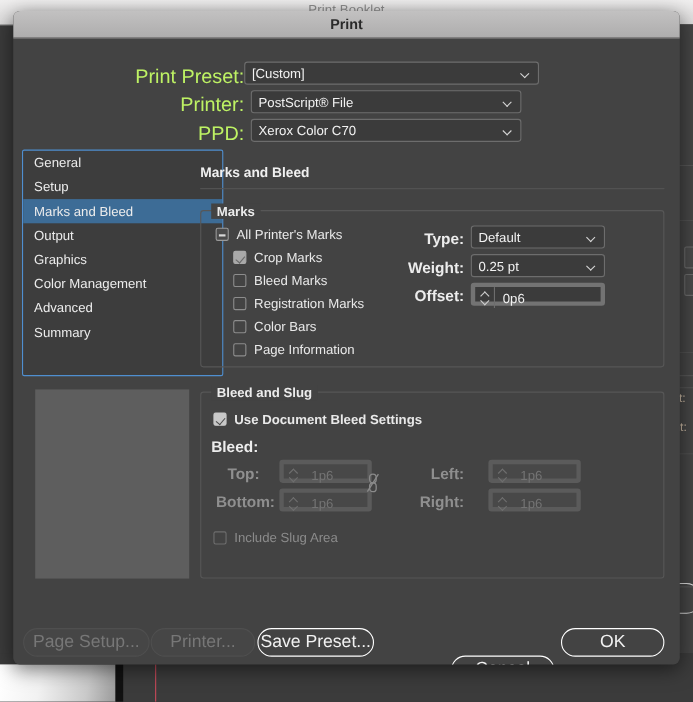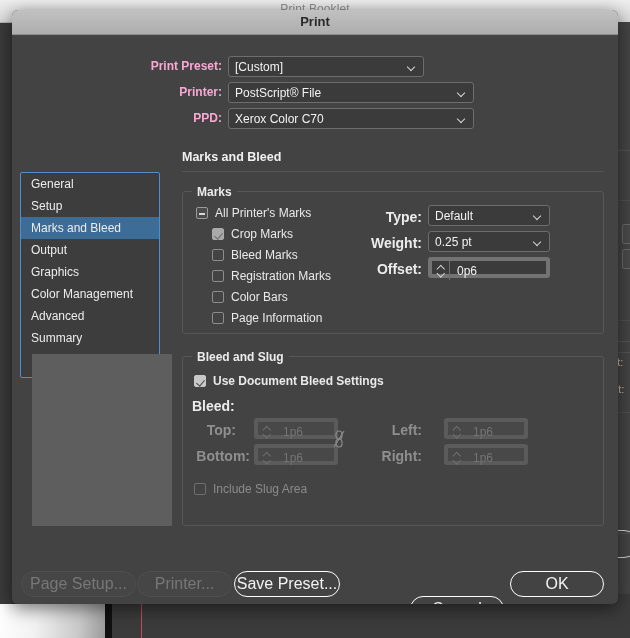--- a/index.html
+++ b/index.html
@@ -81,21 +81,21 @@
     background: linear-gradient(#c2c1c1, #aeadad);
     border-bottom: 1px solid #8f8e8e;
   }
   .dlg-title {
     position: absolute; left: 0; top: 4px; width: 606px;
     text-align: center; font-size: 13px; color: #2a2a2a; font-weight: 700;
   }
 
   
   .row-label {
-    position: absolute; font-size: 12px; color: #f9a8d4; font-weight: 700;
+    position: absolute; font-size: 18px; color: #bef264; font-weight: 400;
     text-align: right; white-space: nowrap;
   }
   .select {
     position: absolute; height: 21px;
     background: #3b3b3b;
     border: 1px solid #6d6d6d;
     border-radius: 3px;
     box-sizing: border-box;
   }
   .select > .sel-text {
@@ -107,27 +107,26 @@
   }
   .chev::before {
     content: ""; position: absolute; left: 0; top: 0;
     width: 5px; height: 5px;
     border-left: 1.6px solid #d6d6d6; border-bottom: 1.6px solid #d6d6d6;
     transform: rotate(-45deg);
   }
 
   
   .sidebar {
-    position: absolute; left: 8px; top: 126px; width: 140px; height: 206px;
+    position: absolute; left: 8px; top: 126px; width: 183px; height: 206px;
     background: #3d3d3d;
     border: 1px solid #4f8fd0;
     border-radius: 2px;
     box-sizing: border-box;
     overflow: hidden;
-    margin-top: 36px;
   }
   .side-item {
     height: 22px; line-height: 22px; padding-left: 10px;
     font-size: 12px; color: #ececec; white-space: nowrap;
   }
   .side-item.selected { background: #3d6c96; }
 
   
   .preview {
     position: absolute; left: 20px; top: 344px; width: 140px; height: 172px;
@@ -287,21 +286,21 @@
   <div class="page-edge"></div>
   <div class="page-gutter"></div>
   <div class="guide-line"></div>
 
   <div class="dialog">
 
     <div class="dlg-titlebar"></div>
     <div class="dlg-title">Print</div>
 
     <div class="row-label" style="left:60px; top:49px; width:150px;">Print Preset:</div>
-    <div class="select" style="left:216px; top:46px; width:196px;">
+    <div class="select" style="left:210px; top:46px; width:268px;">
       <span class="sel-text">[Custom]</span>
       <span class="chev"></span>
     </div>
 
     <div class="row-label" style="left:60px; top:75px; width:150px;">Printer:</div>
     <div class="select" style="left:216px; top:72px; width:246px;">
       <span class="sel-text">PostScript® File</span>
       <span class="chev"></span>
     </div>
 

